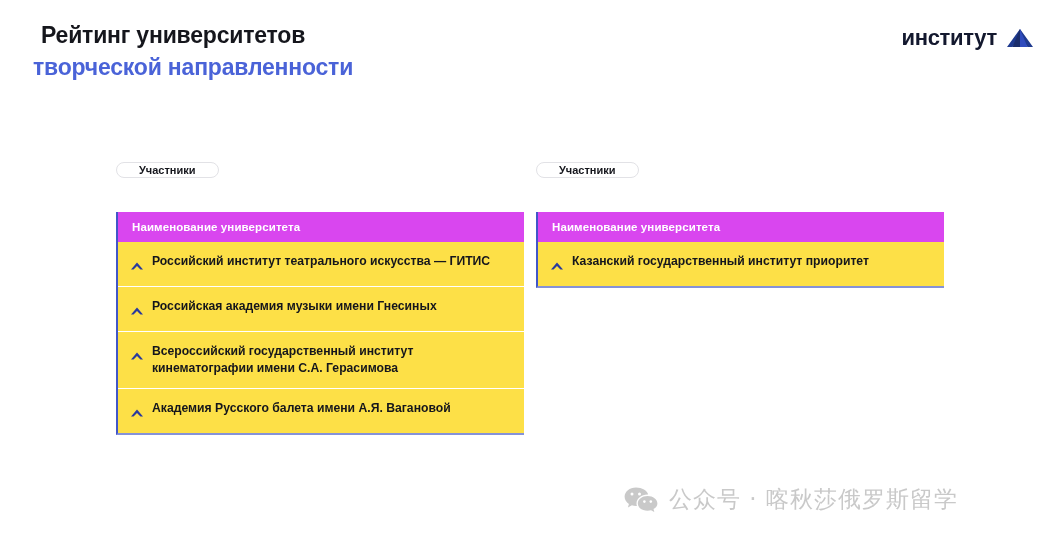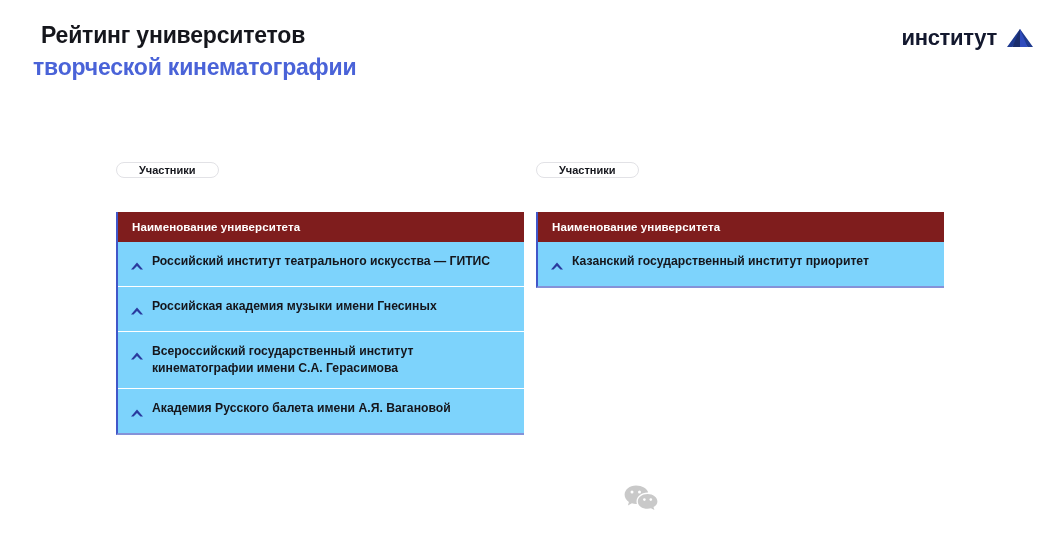--- a/index.html
+++ b/index.html
@@ -102,31 +102,31 @@
 
   .table {
     width: 100%;
     border-left: 2px solid #4156c8;
     border-bottom: 2px solid #8592d8;
     box-sizing: border-box;
   }
   .table-right { border-left: 2px solid #4156c8; }
 
   .table-head {
-    background: #7f1d1d;
+    background: #d946ef;
     color: #ffffff;
     font-size: 11.5px;
     font-weight: bold;
     padding: 9px 0 9px 14px;
     box-sizing: border-box;
     letter-spacing: 0.1px;
   }
 
   .row {
-    background: #7dd3fc;
+    background: #fde047;
     border-bottom: 1px solid #ffffff;
     display: flex;
     align-items: flex-start;
     padding: 11px 10px 11px 12px;
     box-sizing: border-box;
     min-height: 38px;
   }
   .row:last-child { border-bottom: none; }
 
   .row-bullet {
@@ -163,21 +163,21 @@
     white-space: nowrap;
     font-family: "DejaVu Sans", sans-serif;
   }
 </style>
 </head>
 <body>
 
 <div class="header">
   <div class="title-block">
     <div class="title-line1">Рейтинг университетов</div>
-    <div class="title-line2">творческой кинематографии</div>
+    <div class="title-line2">творческой направленности</div>
   </div>
 
   <div class="brand">
     <span class="brand-name">институт</span>
     <span>
       <svg class="brand-mark" viewBox="0 0 28 22" xmlns="http://www.w3.org/2000/svg">
         <path d="M14 2 L27 20 L21.5 20 L14 9.5 L6.5 20 L1 20 Z" fill="#1f3a8f"></path>
         <path d="M14 2 L21.5 20 L14 20 Z" fill="#2f4bbd"></path>
         <path d="M14 2 L6.5 20 L14 20 Z" fill="#1b2d6b"></path>
       </svg>
@@ -258,13 +258,14 @@
   <span>
     <svg class="wm-icon" viewBox="0 0 34 28" xmlns="http://www.w3.org/2000/svg">
       <path d="M12 1.5 C5.6 1.5 0.6 5.7 0.6 10.7 C0.6 13.6 2.3 16.2 4.9 17.9 L3.9 21.4 L7.9 19.3 C9.2 19.7 10.6 19.9 12 19.9 C12.3 19.9 12.6 19.9 12.9 19.9 C12.6 19.1 12.5 18.3 12.5 17.4 C12.5 12.4 17.4 8.4 23.4 8.4 C23.7 8.4 23.9 8.4 24.2 8.4 C23.1 4.4 18.1 1.5 12 1.5 Z" fill="#c9c9c9"></path>
       <circle cx="8" cy="8" r="1.5" fill="#ffffff"></circle>
       <circle cx="15.5" cy="8" r="1.5" fill="#ffffff"></circle>
       <path d="M33.4 17.4 C33.4 13.3 29 10 23.6 10 C18.2 10 13.8 13.3 13.8 17.4 C13.8 21.5 18.2 24.8 23.6 24.8 C24.8 24.8 25.9 24.6 27 24.3 L30.4 26.1 L29.5 23.1 C31.9 21.7 33.4 19.7 33.4 17.4 Z" fill="#c9c9c9"></path>
       <circle cx="20.4" cy="15.6" r="1.3" fill="#ffffff"></circle>
       <circle cx="26.8" cy="15.6" r="1.3" fill="#ffffff"></circle>
     </svg>
   </span>
+  <span class="wm-text">公众号 · 喀秋莎俄罗斯留学</span>
 </div>
 
 </body></html>

